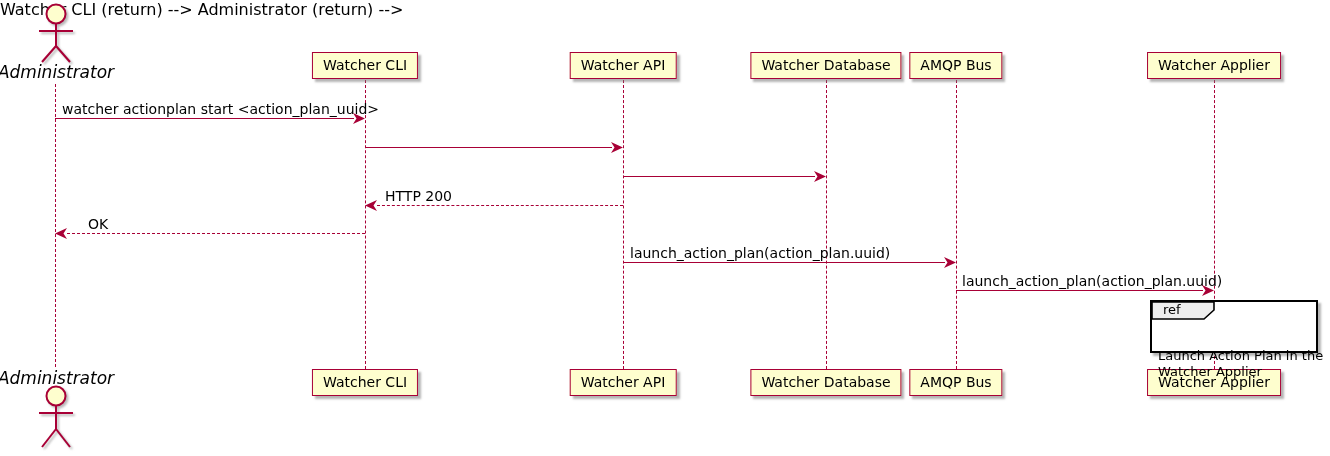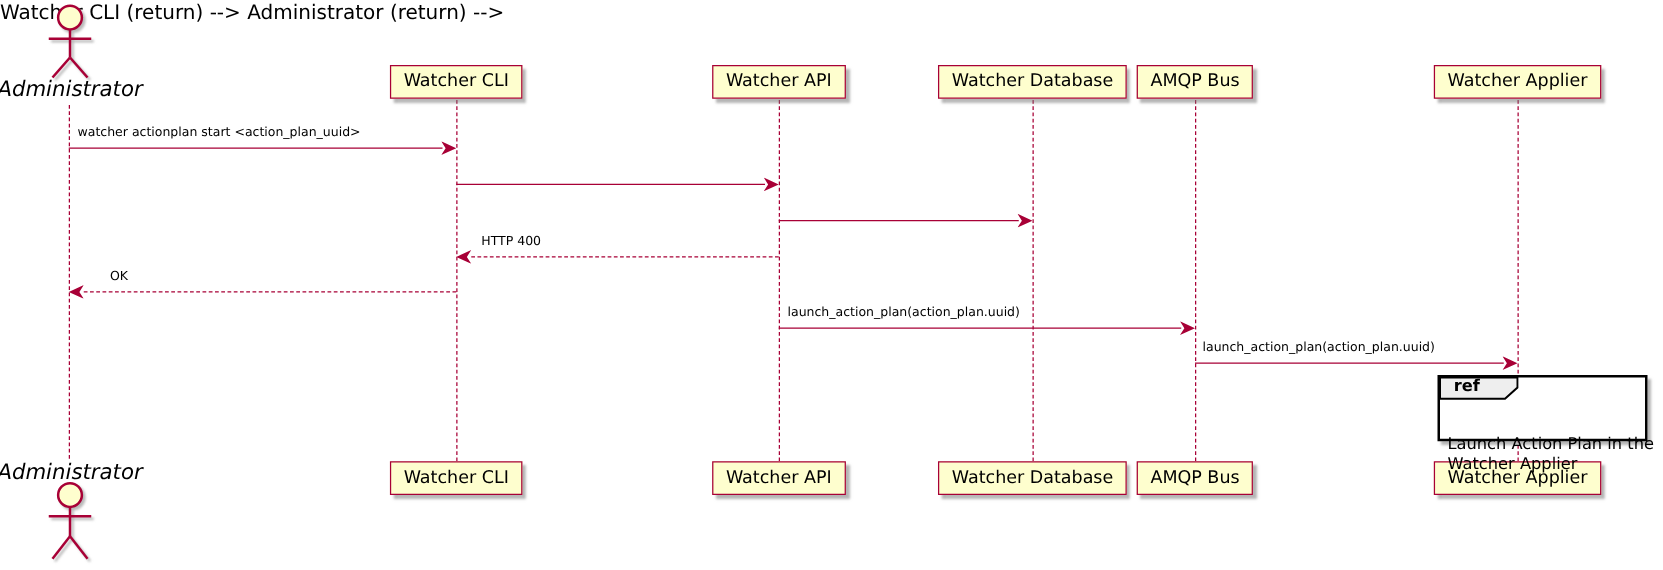--- a/index.html
+++ b/index.html
@@ -37,35 +37,35 @@
   }
   .actor-label{
     position:absolute;transform:translateX(-50%);
     font-size:17px;white-space:nowrap;z-index:3;font-style:italic;
   }
   .actor-svg{position:absolute;z-index:3;filter:drop-shadow(2.5px 2.5px 1px rgba(128,128,128,0.55));}
   .msg-line{position:absolute;height:0;z-index:2;}
   .msg-line.solid{border-top:1px solid var(--accent);}
   .msg-line.dashed{border-top:1px dashed var(--accent);}
   .msg-label{
-    position:absolute;font-size:10px;white-space:nowrap;z-index:2;
+    position:absolute;font-size:14px;white-space:nowrap;z-index:2;
   }
   .arrowhead{position:absolute;z-index:2;}
   .ref-box{
     position:absolute;
     left:1150px;top:300px;width:164px;height:49px;
     background:#ffffff;
     border:2px solid var(--ref-border);
     box-shadow:3px 3px 2px rgba(120,120,120,0.55);
     z-index:4;
   }
   .ref-header{position:absolute;left:-1px;top:-1px;width:64px;height:19px;}
   .ref-keyword{
     position:absolute;left:11px;top:0px;
-    font-size:13px;font-weight:bold;z-index:5;
+    font-size:13px;font-weight:normal;z-index:5;
   }
   .ref-text{
     position:absolute;left:6px;top:19px;
     font-size:13px;line-height:16px;white-space:nowrap;margin-top:27px;
   }
 </style>
 </head>
 <body>
 
 <div class="canvas">
@@ -108,21 +108,21 @@
     <path d="M0 0 L12 5.5 L0 11 L3.5 5.5 Z" fill="var(--accent)"></path>
   </svg>
 
   
   <div class="msg-line solid" style="left:623px;top:176px;width:192px"></div>
   <svg class="arrowhead" style="left:814px;top:171px" width="12" height="11" viewBox="0 0 12 11">
     <path d="M0 0 L12 5.5 L0 11 L3.5 5.5 Z" fill="var(--accent)"></path>
   </svg>
 
    Watcher CLI (return) --&gt;
-  <div class="msg-label" style="left:385px;top:188px">HTTP 400</div>
+  <div class="msg-label" style="left:385px;top:188px">HTTP 200</div>
   <div class="msg-line dashed" style="left:377px;top:205px;width:246px"></div>
   <svg class="arrowhead" style="left:365px;top:200px" width="12" height="11" viewBox="0 0 12 11">
     <path d="M12 0 L0 5.5 L12 11 L8.5 5.5 Z" fill="var(--accent)"></path>
   </svg>
 
    Administrator (return) --&gt;
   <div class="msg-label" style="left:88px;top:216px">OK</div>
   <div class="msg-line dashed" style="left:67px;top:233px;width:298px"></div>
   <svg class="arrowhead" style="left:55px;top:228px" width="12" height="11" viewBox="0 0 12 11">
     <path d="M12 0 L0 5.5 L12 11 L8.5 5.5 Z" fill="var(--accent)"></path>

